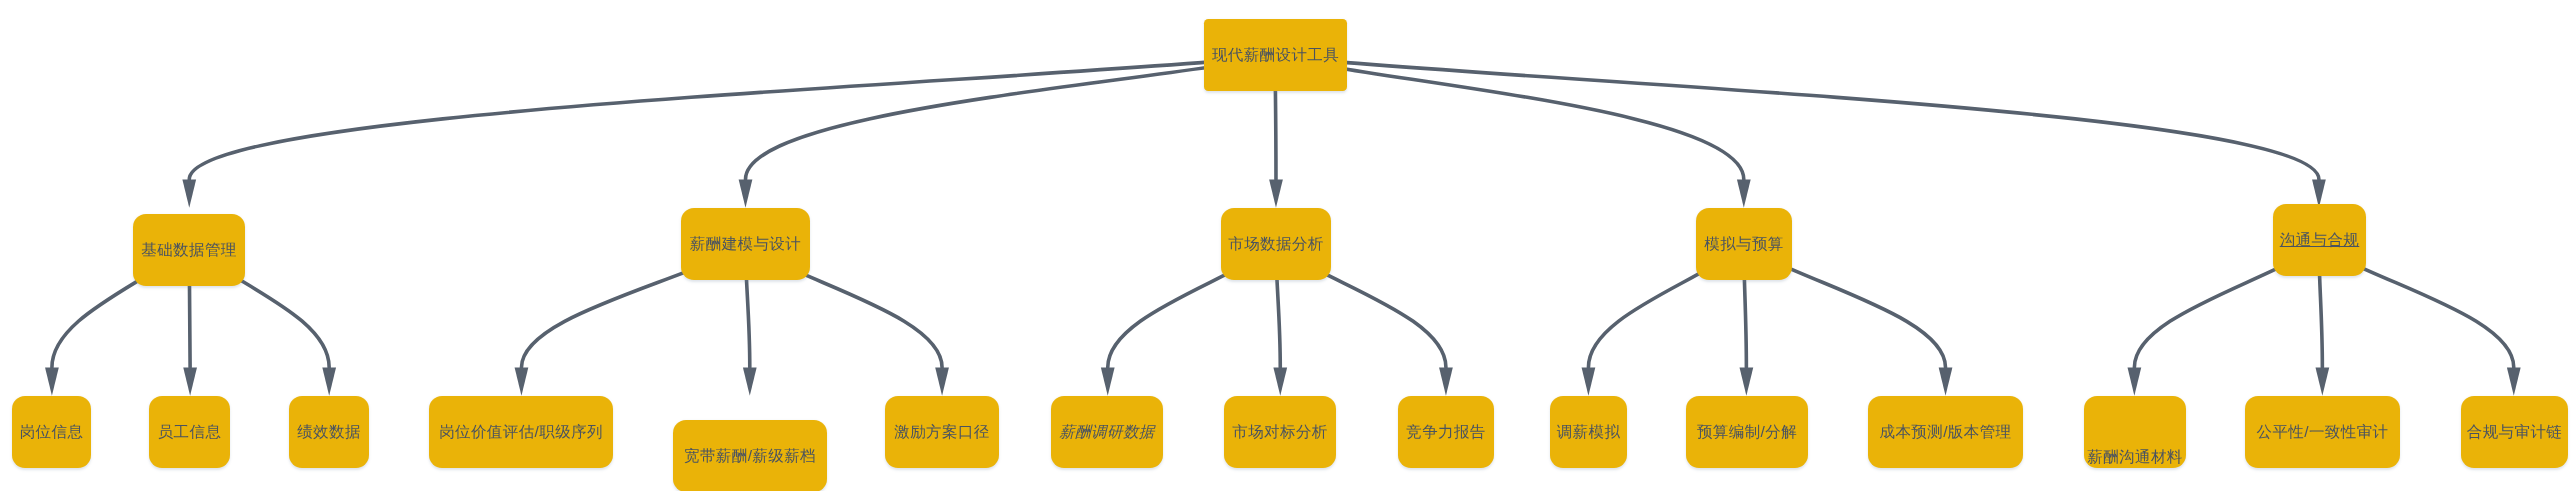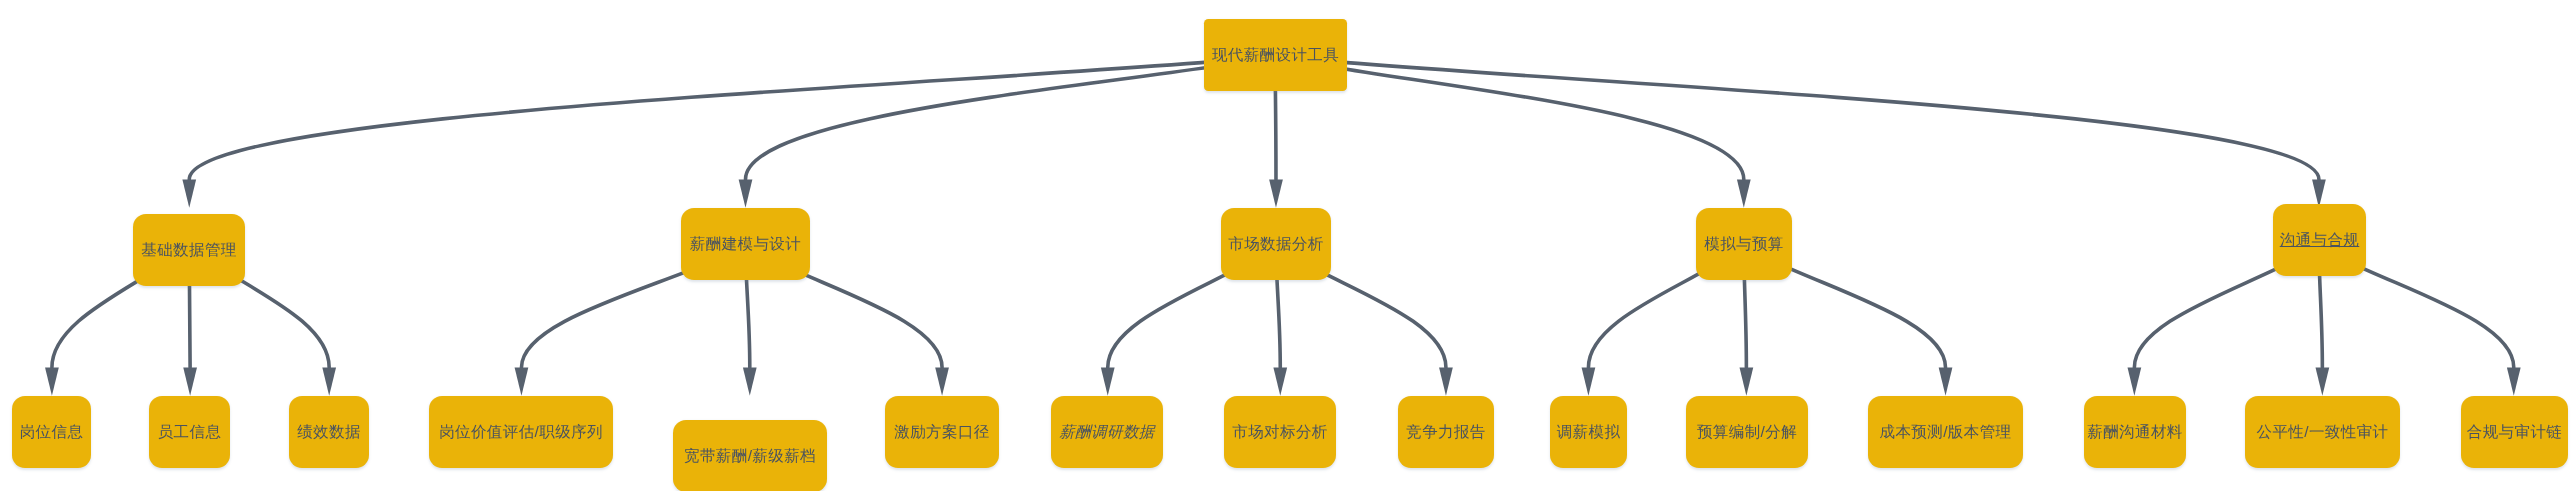--- a/index.html
+++ b/index.html
@@ -158,21 +158,21 @@
   <div class="node l3" style="left:1550px; top:396px; width:77px;">
     <span class="node-label">调薪模拟</span>
   </div>
   <div class="node l3" style="left:1868px; top:396px; width:155px;">
     <span class="node-label">成本预测/版本管理</span>
   </div>
   <div class="node l3" style="left:1686px; top:396px; width:122px;">
     <span class="node-label">预算编制/分解</span>
   </div>
 
-  <div class="node l3" style="left:2084px; top:396px; width:102px;">
+  <div class="node l3" style="left:2084px; top:396px; width:102px;align-items:flex-end;">
     <span class="node-label">薪酬沟通材料</span>
   </div>
   <div class="node l3" style="left:2245px; top:396px; width:155px;">
     <span class="node-label">公平性/一致性审计</span>
   </div>
   <div class="node l3" style="left:2461px; top:396px; width:107px;">
     <span class="node-label">合规与审计链</span>
   </div>
 
 </div>

